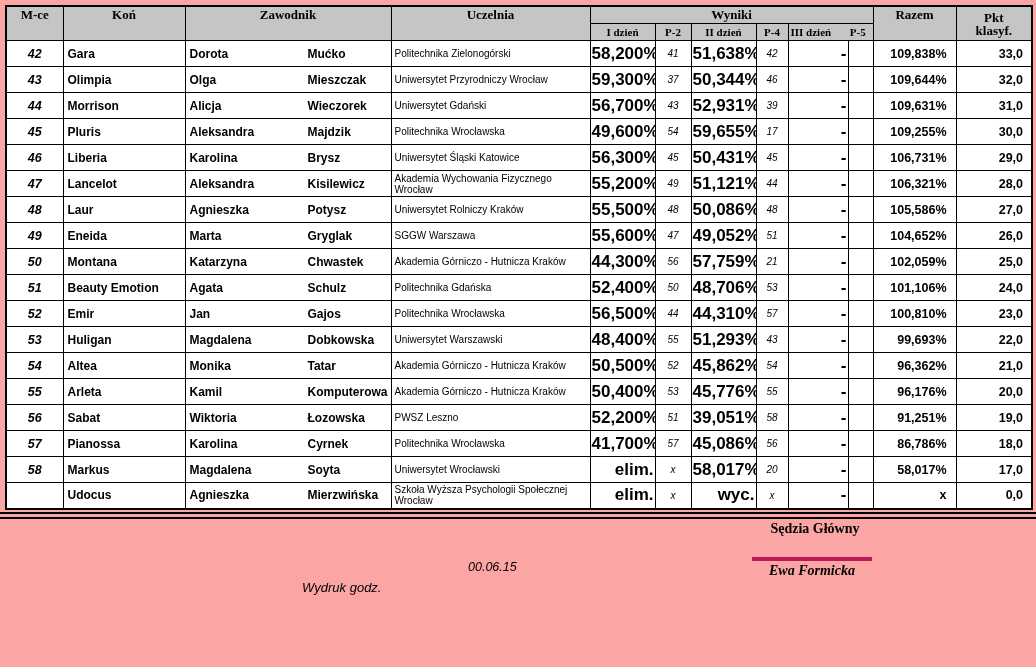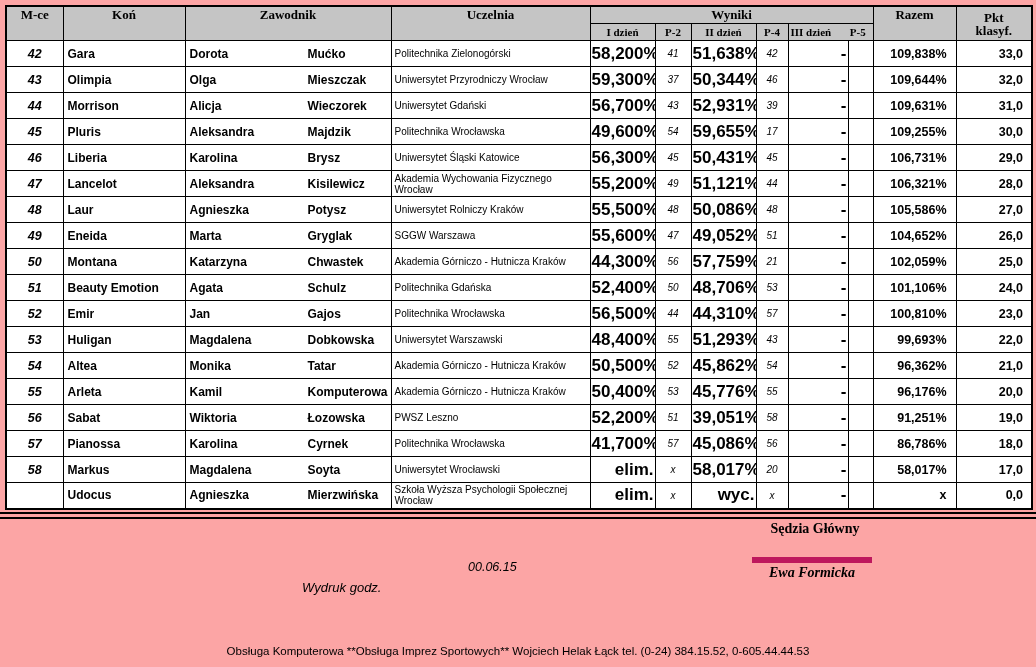--- a/index.html
+++ b/index.html
@@ -53,21 +53,21 @@
   .print-label {
     position:absolute; top:580px; left:302px;
     font-style:italic; font-size:13px;
   }
   .print-time {
     position:absolute; top:560px; left:432px;
     font-style:italic; font-size:12.5px;margin-left:36px;
   }
   .signature {
     position:absolute; top:557px; left:752px; width:120px;
-    border-top:6px solid #be185d; padding-top:2px; text-align:center;
+    border-top:4px solid #be185d; padding-top:2px; text-align:center;
     font-family:"Liberation Serif", serif; font-weight:bold; font-style:italic; font-size:14px;
   }
   .bottom-note {
     position:absolute; top:645px; left:0; width:1036px; text-align:center;
     font-size:11.5px;
   }
 </style>
 </head>
 <body>
 
@@ -369,15 +369,14 @@
     </tr>
       </tbody>
   </table>
 
   <div class="double-rule"></div>
 
   <div class="judge-title">Sędzia Główny</div>
   <div class="print-label">Wydruk godz.</div>
   <div class="print-time">00.06.15</div>
   <div class="signature">Ewa Formicka</div>
-  <div class="bottom-note">Obsługa Komputerowa **Obsługa Imprez Sportowych**  Wojciech Helak   Łąck tel. (0-24) 384.15.52, 0-605.44.44.53</div>
 
 </div>
 
 </body></html>

